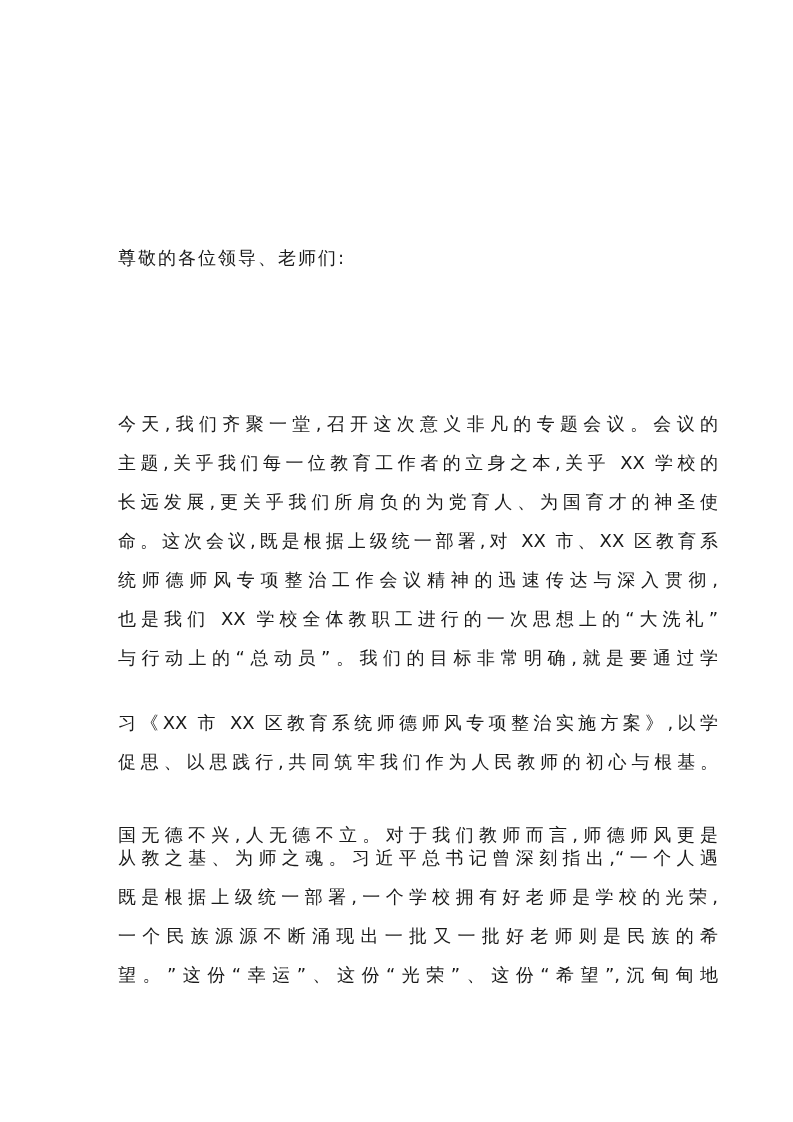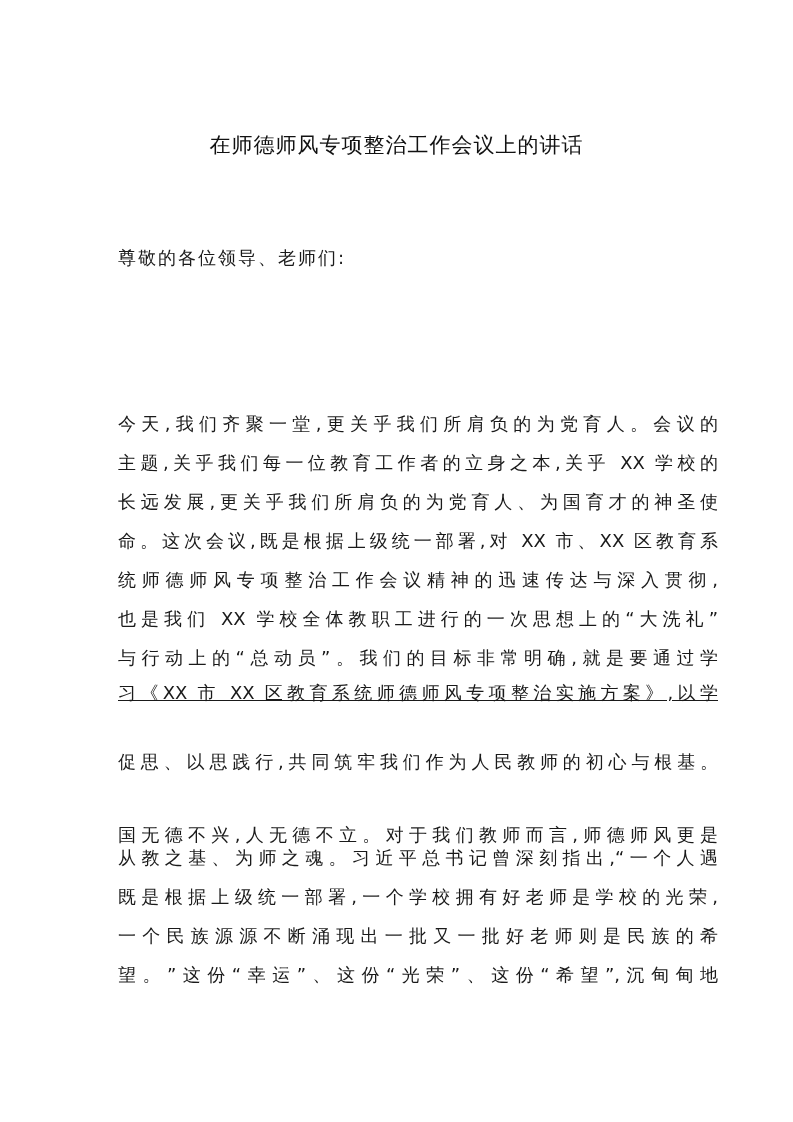--- a/index.html
+++ b/index.html
@@ -49,34 +49,33 @@
       text-align: right;
       text-align-last: left;
       letter-spacing: 2px;
     }
   </style>
 </head>
 <body>
 
 <div class="page">
 
-  <div class="title" style="top:130px;">在师德师风专项整治工作会议上的讲话</div>
 
   <div class="line short" style="top:243px;">尊敬的各位领导、老师们:</div>
 
 
   <div>
-    <div class="line" style="top:409px;">今天,我们齐聚一堂,更关乎我们所肩负的为党育人。会议的</div>
+    <div class="line" style="top:409px;">今天,我们齐聚一堂,召开这次意义非凡的专题会议。会议的</div>
     <div class="line" style="top:448px;">主题,关乎我们每一位教育工作者的立身之本,关乎 XX 学校的</div>
     <div class="line" style="top:487px;">长远发展,更关乎我们所肩负的为党育人、为国育才的神圣使</div>
     <div class="line" style="top:526px;">命。这次会议,既是根据上级统一部署,对 XX 市、XX 区教育系</div>
     <div class="line" style="top:565px;">统师德师风专项整治工作会议精神的迅速传达与深入贯彻,</div>
     <div class="line" style="top:604px;">也是我们 XX 学校全体教职工进行的一次思想上的“大洗礼”</div>
     <div class="line" style="top:643px;">与行动上的“总动员”。我们的目标非常明确,就是要通过学</div>
-    <div class="line" style="top:678px;text-decoration:underline;">习《XX 市 XX 区教育系统师德师风专项整治实施方案》,以学</div>
+    <div class="line" style="top:708px;">习《XX 市 XX 区教育系统师德师风专项整治实施方案》,以学</div>
     <div class="line" style="top:721px;margin-top:26px;">促思、以思践行,共同筑牢我们作为人民教师的初心与根基。</div>
   </div>
 
   <div>
     <div class="line" style="top:820px;">国无德不兴,人无德不立。对于我们教师而言,师德师风更是</div>
     <div class="line" style="top:843px;">从教之基、为师之魂。习近平总书记曾深刻指出,“一个人遇</div>
     <div class="line" style="top:882px;">既是根据上级统一部署,一个学校拥有好老师是学校的光荣,</div>
     <div class="line" style="top:921px;">一个民族源源不断涌现出一批又一批好老师则是民族的希</div>
     <div class="line" style="top:960px;">望。”这份“幸运”、这份“光荣”、这份“希望”,沉甸甸地</div>
   </div>

